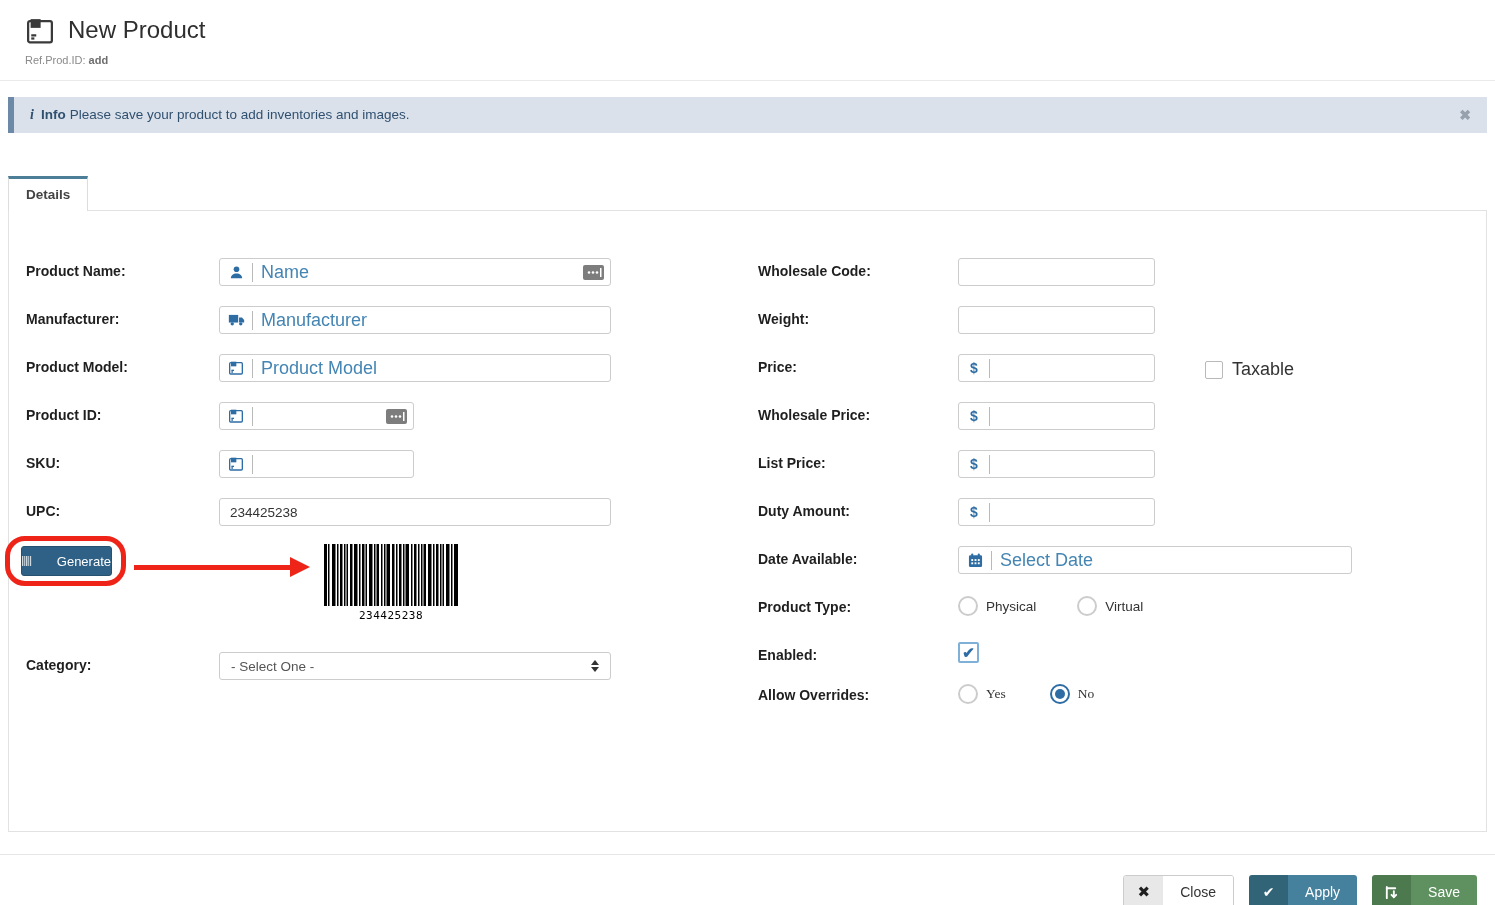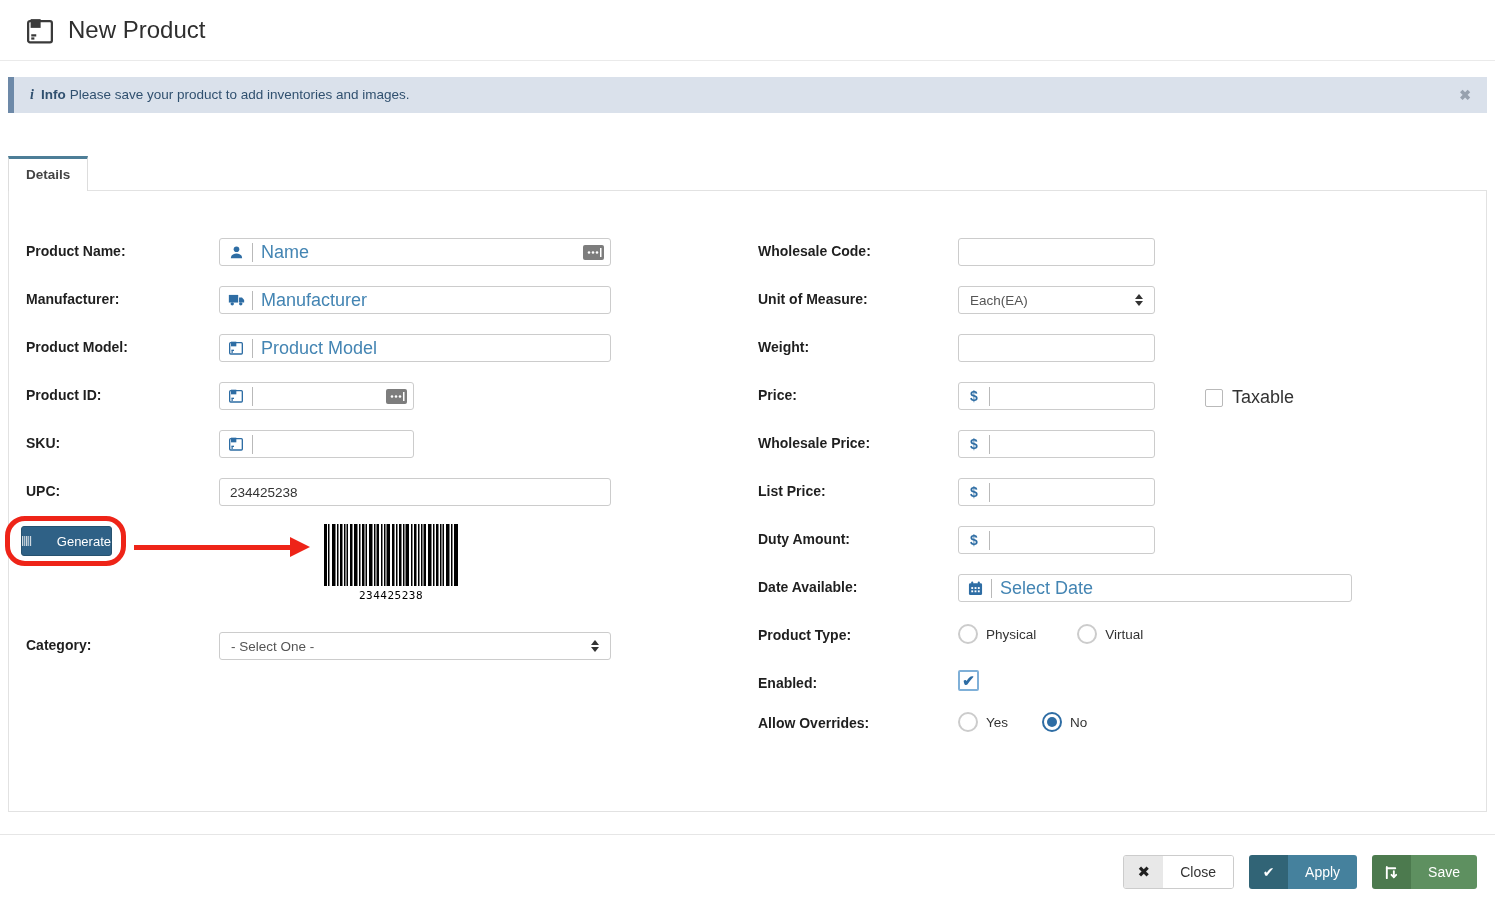--- a/index.html
+++ b/index.html
@@ -117,20 +117,23 @@
   <div class="header-row">
     <span>
       <svg width="30" height="30" viewBox="0 0 24 24" fill="none" stroke="#3a3a3a" stroke-width="1.8">
         <rect x="2.5" y="4" width="19" height="17" rx="1.5"></rect>
         <rect x="4.5" y="2.5" width="8" height="7" fill="#3a3a3a" stroke="none"></rect>
         <line x1="5" y1="15.5" x2="9" y2="15.5"></line>
         <line x1="5" y1="18" x2="7.5" y2="18"></line>
       </svg>
     </span>
     <span class="page-title">New Product</span>
+  </div>
+  <div class="ref-line">
+    <span>Ref.Prod.ID:</span> <b>add</b>
   </div>
 </div>
 <div class="top-divider"></div>
 
 <div class="info-bar">
   <span class="msg">
     <span class="info-i">i</span><b>Info</b><span>Please save your product to add inventories and images.</span>
   </span>
   <span class="info-close">✖</span>
 </div>
@@ -318,30 +321,20 @@
 
     </div>
 
     <div class="col-right">
 
       <div class="row">
         <span class="lbl">Wholesale Code:</span>
         <input class="txt w-right" value="" style="">
       </div>
 
-      <div class="row">
-        <span class="lbl">Unit of Measure:</span>
-        <div class="sel w-right">
-          <span>Each(EA)</span>
-          <span class="sort-arrows">
-              <span class="up"></span>
-              <span class="dn"></span>
-            </span>
-        </div>
-      </div>
 
       <div class="row">
         <span class="lbl">Weight:</span>
         <input class="txt w-right" value="" style="">
       </div>
 
 
       <div class="row">
         <span class="lbl">Price:</span>
         <div class="ig w-right">
@@ -419,21 +412,21 @@
         </div>
       </div>
 
       <div class="row" style="margin-bottom:12px;">
         <span class="lbl">Enabled:</span>
         <span class="chk-on">✔</span>
       </div>
 
       <div class="row">
         <span class="lbl">Allow Overrides:</span>
-        <div class="opt-row" style="gap:34px;">
+        <div class="opt-row" style="gap:44px;font-family:Liberation Serif, serif;">
           <span class="opt">
             <span class="radio"></span>
             <span>Yes</span>
           </span>
           <span class="opt">
             <span class="radio-on">
                 <i></i>
               </span>
             <span>No</span>
           </span>

